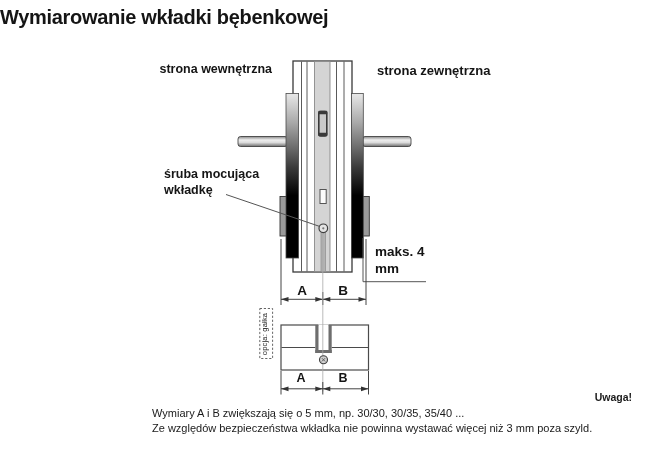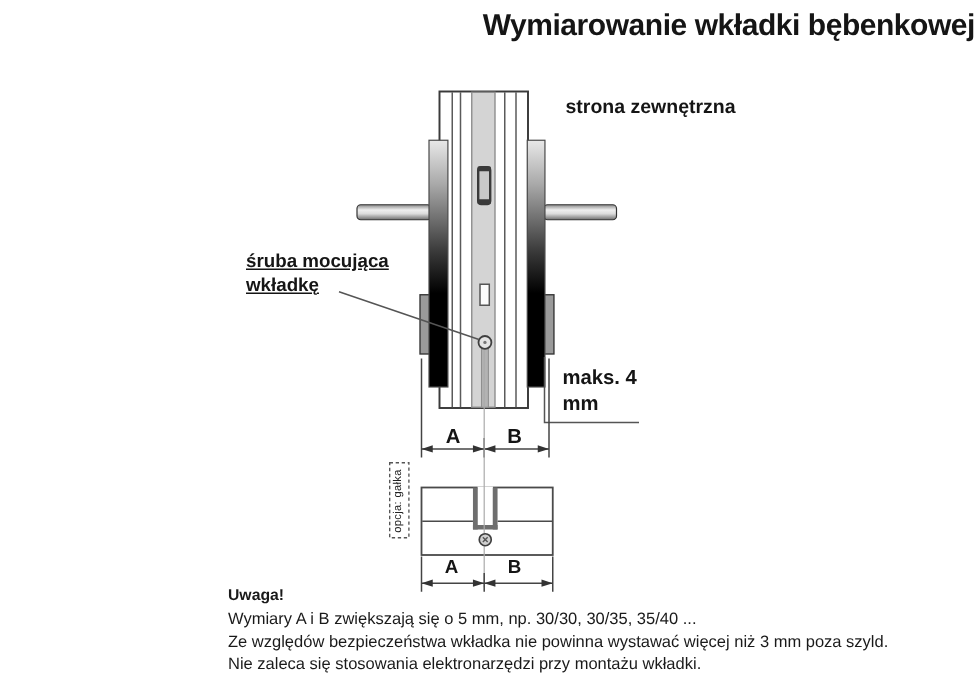--- a/index.html
+++ b/index.html
@@ -1,32 +1,32 @@
 <!DOCTYPE html>
 <html><head>
 <meta charset="utf-8">
 <style>
   html,body{margin:0;padding:0;background:#fff;width:650px;height:450px;overflow:hidden;
     font-family:"Liberation Sans",sans-serif;color:#111;}
   .stage{position:relative;width:650px;height:450px;}
   .stage svg{position:absolute;left:0;top:0;}
   .lbl{position:absolute;font-weight:bold;color:#151515;}
-  .title{left:0;right:0;top:6px;text-align:right;font-size:20px;letter-spacing:-0.3px;}
+  .title{left:0;right:0;top:6px;text-align:left;font-size:20px;letter-spacing:-0.3px;}
   .inner-side{left:122px;top:62px;width:150px;text-align:right;font-size:12.5px;}
   .outer-side{left:377px;top:63px;font-size:13px;}
-  .screw-lbl{left:164px;top:167px;width:104px;font-size:12.5px;line-height:15.5px;text-align:left;text-decoration:underline;}
+  .screw-lbl{left:164px;top:167px;width:104px;font-size:12.5px;line-height:15.5px;text-align:left;}
   .max-lbl{left:375px;top:244px;width:52px;font-size:13.5px;line-height:16.5px;}
   .dimA1{left:291px;top:283px;width:22px;text-align:center;font-size:13.5px;}
   .dimB1{left:332px;top:283px;width:22px;text-align:center;font-size:13.5px;}
   .dimA2{left:290px;top:371px;width:22px;text-align:center;font-size:12.5px;}
   .dimB2{left:332px;top:371px;width:22px;text-align:center;font-size:12.5px;}
   .knob{left:226px;top:327.5px;width:80px;height:12px;text-align:center;font-size:7.5px;
     font-weight:normal;color:#222;transform:rotate(-90deg);letter-spacing:0.2px;}
   .note{position:absolute;left:152px;top:391px;width:480px;color:#1a1a1a;}
-  .note .head{font-weight:bold;font-size:10.5px;margin-bottom:3px;}
+  .note .head{font-weight:bold;font-size:10.5px;margin-bottom:3px;text-align:right;}
   .note .ln{font-size:11px;line-height:15px;font-weight:normal;}
 </style>
 </head>
 <body>
 
 <div class="stage">
 
   <svg width="650" height="450" viewBox="0 0 650 450">
     <defs>
       <linearGradient id="shieldGrad" x1="0" y1="0" x2="0" y2="1">
@@ -123,29 +123,29 @@
     </g>
     <g fill="#333">
       <polygon points="281,388.8 288.5,386.4 288.5,391.2"></polygon>
       <polygon points="322.8,388.8 315.3,386.4 315.3,391.2"></polygon>
       <polygon points="322.8,388.8 330.3,386.4 330.3,391.2"></polygon>
       <polygon points="368.5,388.8 361,386.4 361,391.2"></polygon>
     </g>
   </svg>
 
   <div class="lbl title">Wymiarowanie wkładki bębenkowej</div>
+  <div class="lbl inner-side">strona wewnętrzna</div>
   <div class="lbl outer-side">strona zewnętrzna</div>
   <div class="lbl screw-lbl">śruba mocująca wkładkę</div>
   <div class="lbl max-lbl">maks. 4 mm</div>
   <div class="lbl dimA1">A</div>
   <div class="lbl dimB1">B</div>
   <div class="lbl dimA2">A</div>
   <div class="lbl dimB2">B</div>
   <div class="lbl knob">opcja: gałka</div>
 
   <div class="note">
     <div class="head">Uwaga!</div>
     <div class="ln">Wymiary A i B zwiększają się o 5 mm, np. 30/30, 30/35, 35/40 ...</div>
     <div class="ln">Ze względów bezpieczeństwa wkładka nie powinna wystawać więcej niż 3 mm poza szyld.</div>
-    <div class="ln">Nie zaleca się stosowania elektronarzędzi przy montażu wkładki.</div>
   </div>
 
 </div>
 
 </body></html>

